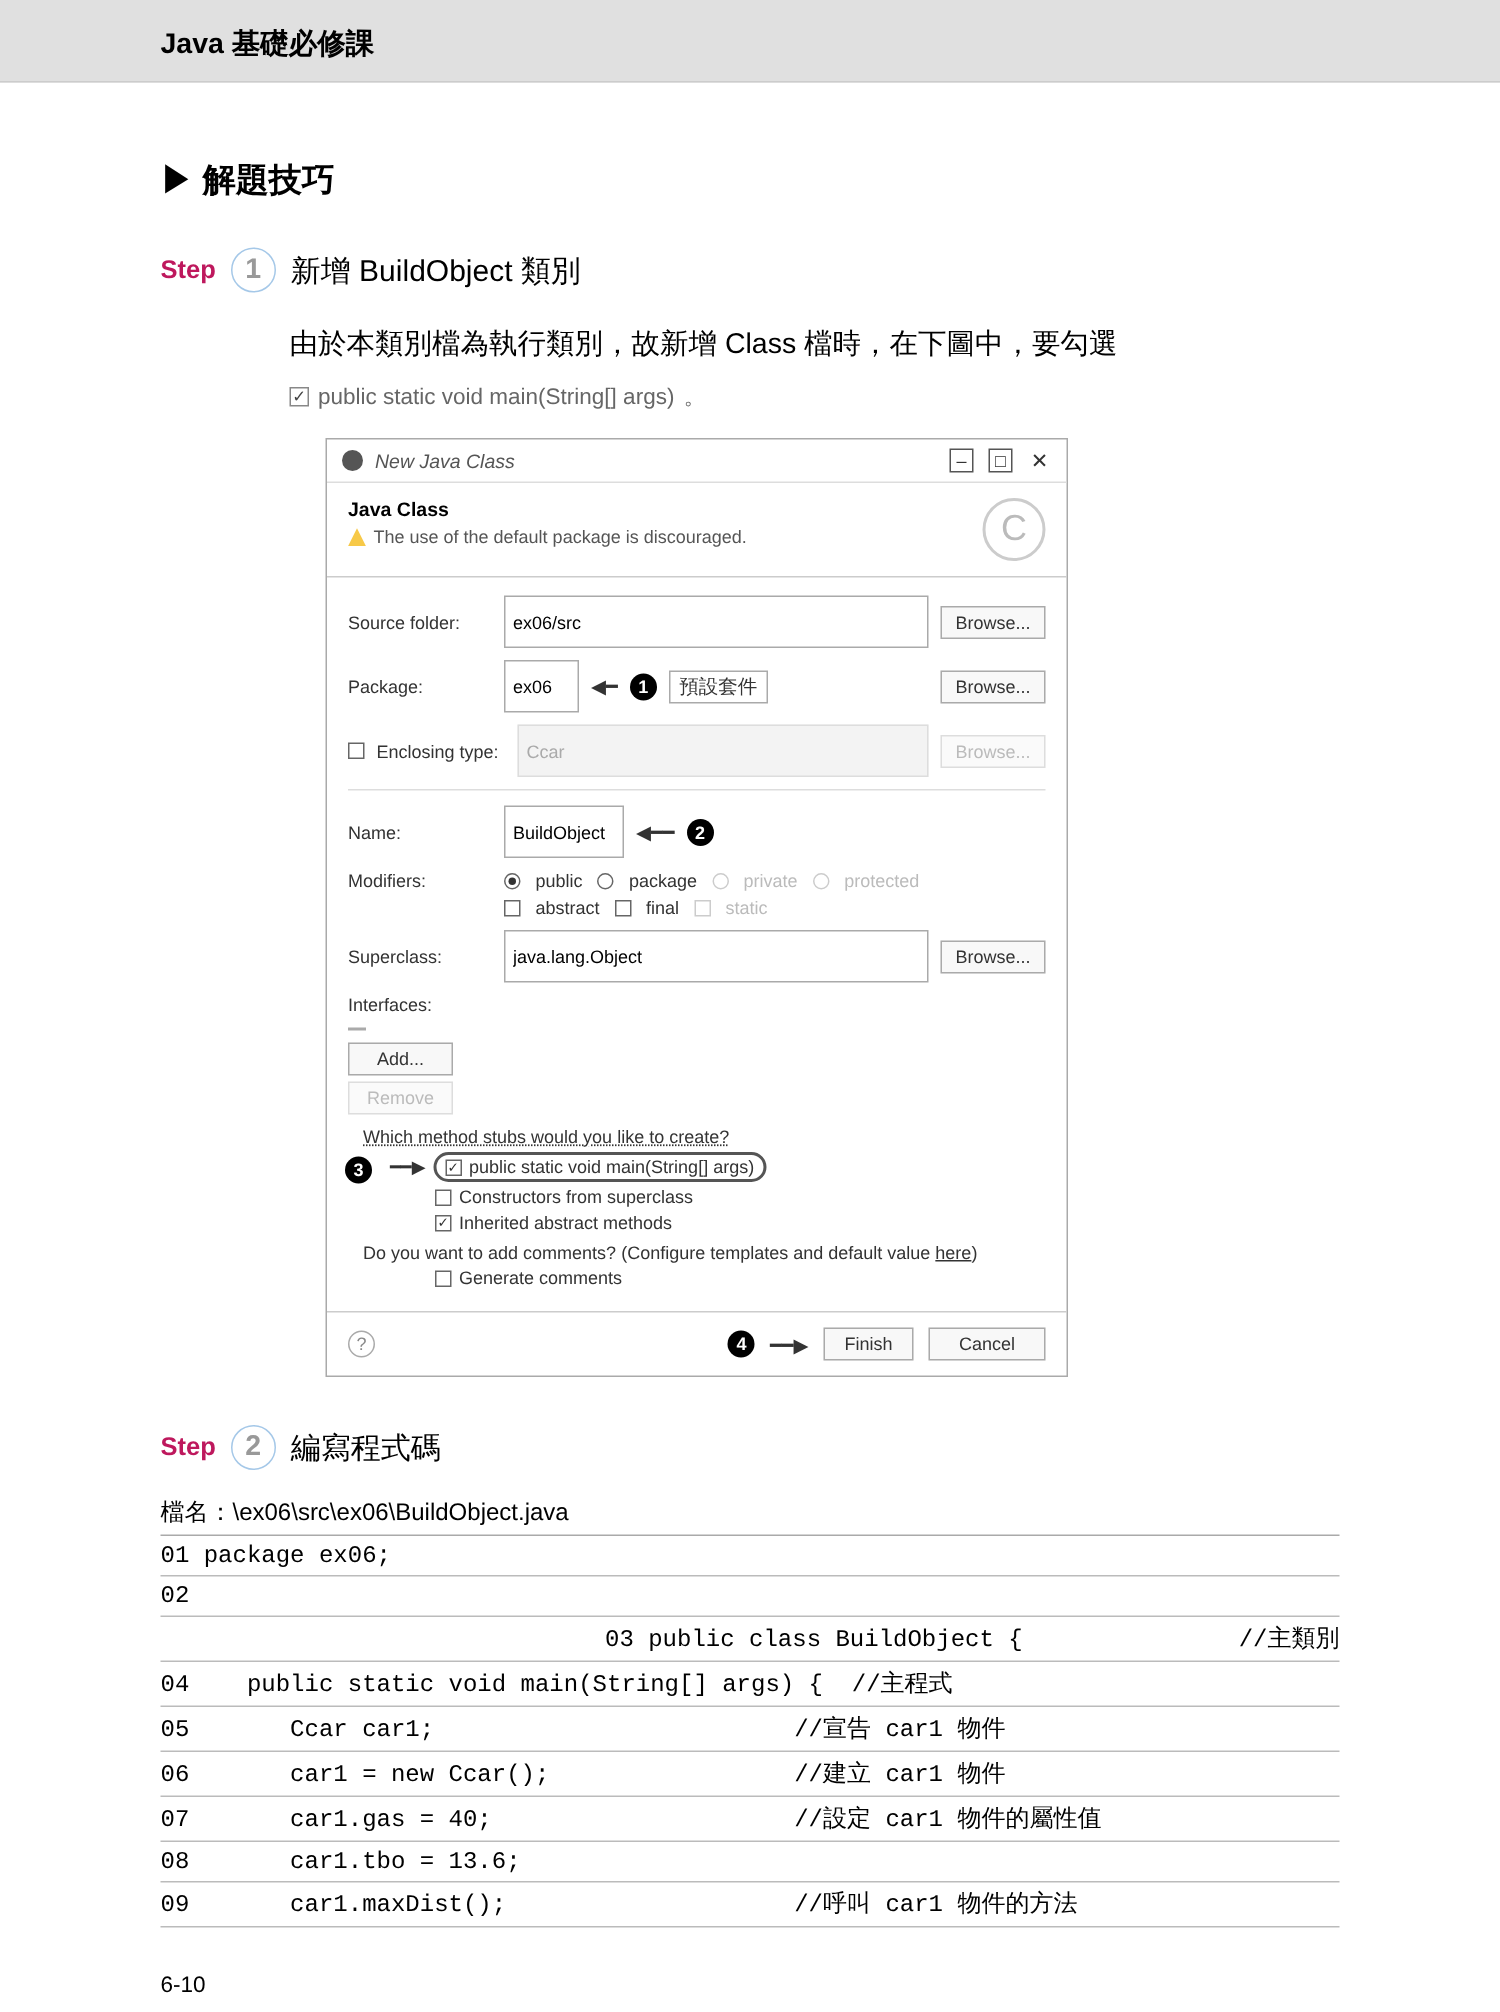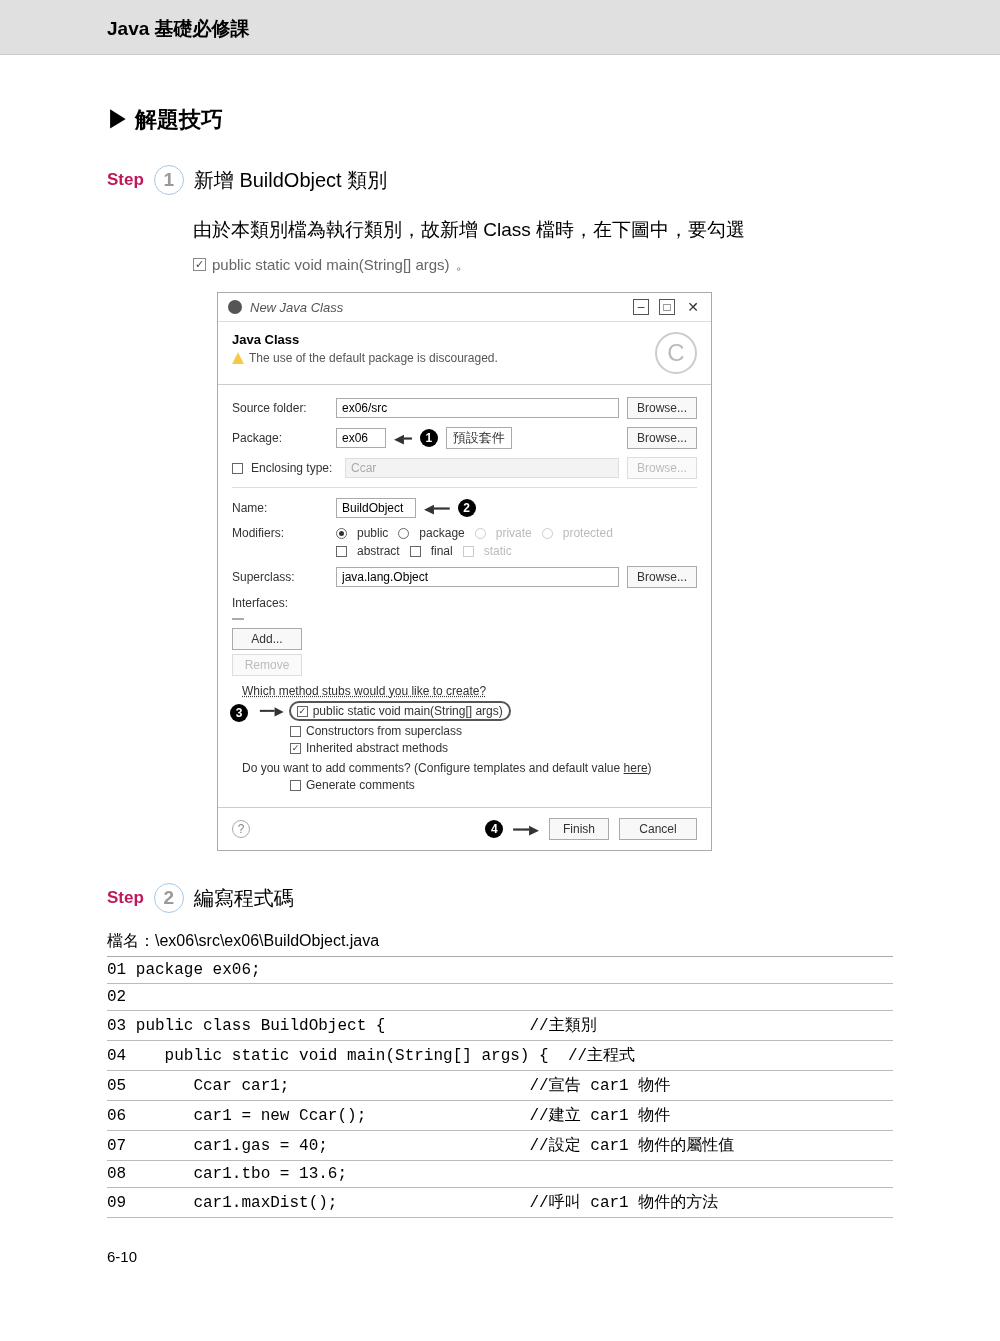--- a/index.html
+++ b/index.html
@@ -21,21 +21,21 @@
   .dlg-win-btn { width: 16px; height: 16px; border: 1px solid #555; margin-left: 10px; display: flex; align-items: center; justify-content: center; font-size: 12px; }
   .dlg-head { padding: 10px 14px; border-bottom: 1px solid #ccc; display: flex; align-items: flex-start; }
   .dlg-head-left { flex: 1; }
   .dlg-head-title { font-weight: bold; color: #000; margin-bottom: 4px; }
   .dlg-head-warn { display: flex; align-items: center; gap: 5px; color: #555; font-size: 12px; }
   .warn-tri { width: 12px; height: 12px; background: #f7c948; clip-path: polygon(50% 0, 100% 100%, 0 100%); }
   .dlg-logo { width: 42px; height: 42px; border-radius: 50%; border: 2px solid #ccc; display: flex; align-items: center; justify-content: center; font-size: 24px; color: #bbb; }
   .dlg-body { padding: 12px 14px; }
   .fld { display: flex; align-items: center; gap: 8px; margin-bottom: 8px; }
   .fld-label { width: 96px; color: #333; font-size: 12px; }
-  .fld-input { border: 1px solid #aaa; height: 20px; padding: 0 5px; font-size: 12px; background: #fff; }
+  .fld-input { border: 1px solid #aaa; height: 35px; padding: 0 5px; font-size: 12px; background: #fff; }
   .fld-input-dis { background: #f3f3f3; color: #aaa; border: 1px solid #ddd; }
   .btn { border: 1px solid #aaa; background: #f8f8f8; height: 22px; width: 70px; font-size: 12px; color: #333; display: inline-flex; align-items: center; justify-content: center; }
   .btn-dis { color: #bbb; border-color: #ddd; background: #fafafa; }
   .small-chk { width: 11px; height: 11px; border: 1px solid #666; display: inline-flex; align-items: center; justify-content: center; font-size: 9px; }
   .radio { width: 11px; height: 11px; border: 1px solid #666; border-radius: 50%; display: inline-flex; align-items: center; justify-content: center; }
   .radio-dot { width: 5px; height: 5px; background: #333; border-radius: 50%; }
   .modifiers { display: flex; gap: 10px; align-items: center; flex-wrap: wrap; }
   .num-bubble { width: 18px; height: 18px; border-radius: 50%; background: #000; color: #fff; font-size: 12px; display: inline-flex; align-items: center; justify-content: center; font-weight: bold; }
   .sep { border-top: 1px solid #ddd; margin: 6px 0 10px 0; }
   .stubs-sec { margin-top: 8px; padding-left: 10px; position: relative; }
@@ -218,21 +218,21 @@
 
   <table class="code-tbl">
     <tbody id="code-body">
         <tr>
           <td style="white-space: pre;">01 package ex06;                            </td>
         </tr>
         <tr>
           <td style="white-space: pre;">02                                          </td>
         </tr>
         <tr>
-          <td style="white-space: pre;">03 public class BuildObject {               //主類別</td>
+          <td style="white-space: pre; text-align: right;">03 public class BuildObject {               //主類別</td>
         </tr>
         <tr>
           <td style="white-space: pre;">04    public static void main(String[] args) {  //主程式</td>
         </tr>
         <tr>
           <td style="white-space: pre;">05       Ccar car1;                         //宣告 car1 物件</td>
         </tr>
         <tr>
           <td style="white-space: pre;">06       car1 = new Ccar();                 //建立 car1 物件</td>
         </tr>

